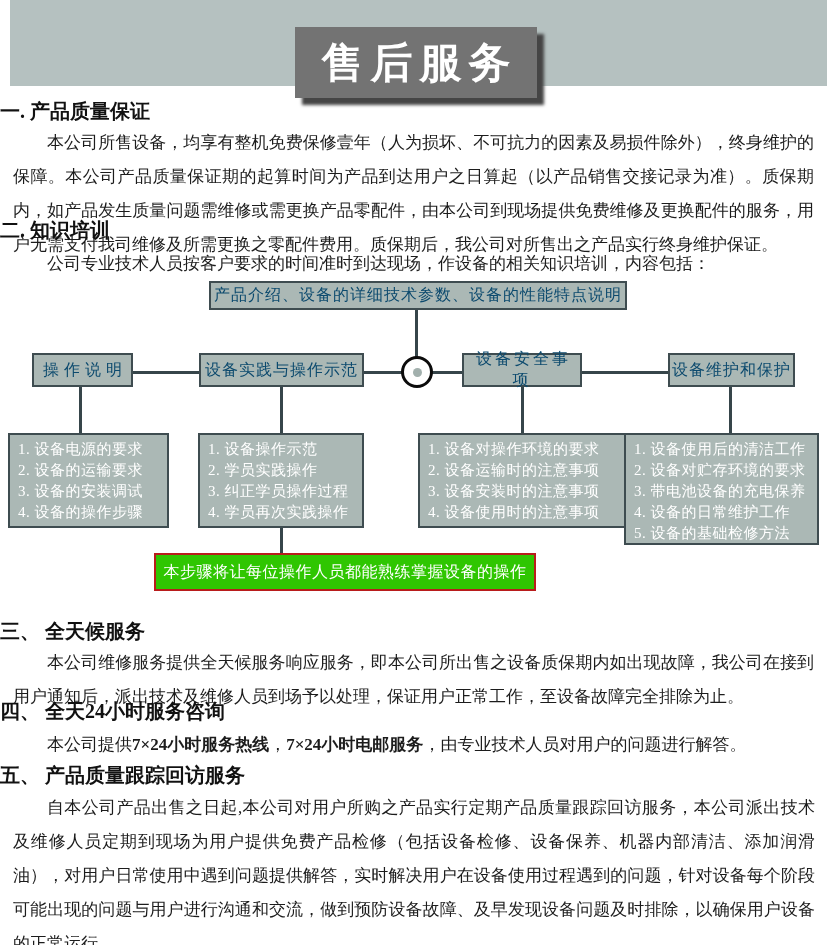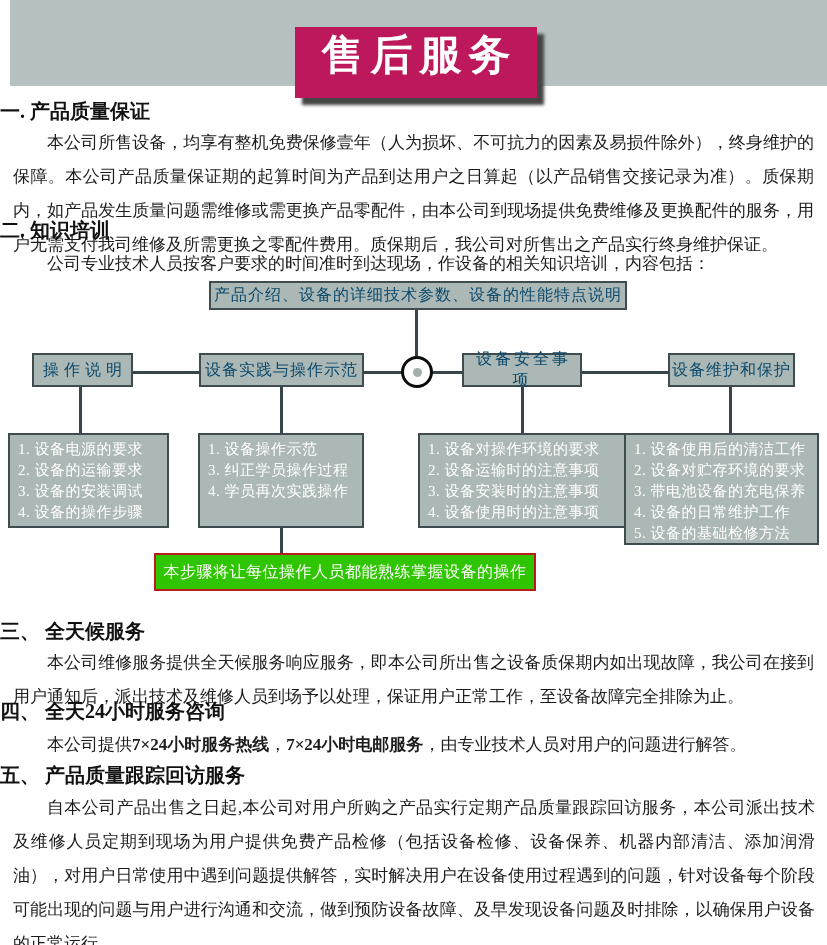--- a/index.html
+++ b/index.html
@@ -5,22 +5,22 @@
   html,body { margin:0; padding:0; background:#ffffff; }
   .page {
     position:relative; width:827px; height:945px; background:#ffffff;
     font-family:"Liberation Serif","DejaVu Serif",serif;
     color:#1c1c1c; overflow:hidden;
   }
   
   .banner { position:absolute; left:10px; top:0; width:817px; height:86px; background:#b5c1c0; }
   .title-box {
     position:absolute; left:295px; top:27px; width:242px; height:71px;
-    background:#be185d; box-shadow:7px 7px 3px #454545;
-    display:flex; justify-content:center;
+    background:#737373; box-shadow:7px 7px 3px #454545;
+    display:flex; align-items:center; justify-content:center;
     font-family:"Liberation Sans","DejaVu Sans",sans-serif;
     font-size:42px; font-weight:bold; color:#ffffff; letter-spacing:7px;
     text-indent:7px; z-index:5;
   }
   
   .heading { position:absolute; left:0; font-size:20px; font-weight:bold; color:#111111; white-space:nowrap; }
   .para { position:absolute; left:13px; width:801px; font-size:17px; line-height:34px; text-align:justify; text-indent:2em; }
   .h1 { top:98px; }   .p1 { top:126px; }
   .h2 { top:217px; }  .p2 { top:247px; }
   .h3 { top:618px; }  .p3 { top:646px; }
@@ -109,20 +109,21 @@
     <div class="gbox bbox b4">设备维护和保护</div>
 
     <div class="lbox l1">
       <div>1. 设备电源的要求</div>
       <div>2. 设备的运输要求</div>
       <div>3. 设备的安装调试</div>
       <div>4. 设备的操作步骤</div>
     </div>
     <div class="lbox l2">
       <div>1. 设备操作示范</div>
+      <div>2. 学员实践操作</div>
       <div>3. 纠正学员操作过程</div>
       <div>4. 学员再次实践操作</div>
     </div>
     <div class="lbox l3">
       <div>1. 设备对操作环境的要求</div>
       <div>2. 设备运输时的注意事项</div>
       <div>3. 设备安装时的注意事项</div>
       <div>4. 设备使用时的注意事项</div>
     </div>
     <div class="lbox l4">

